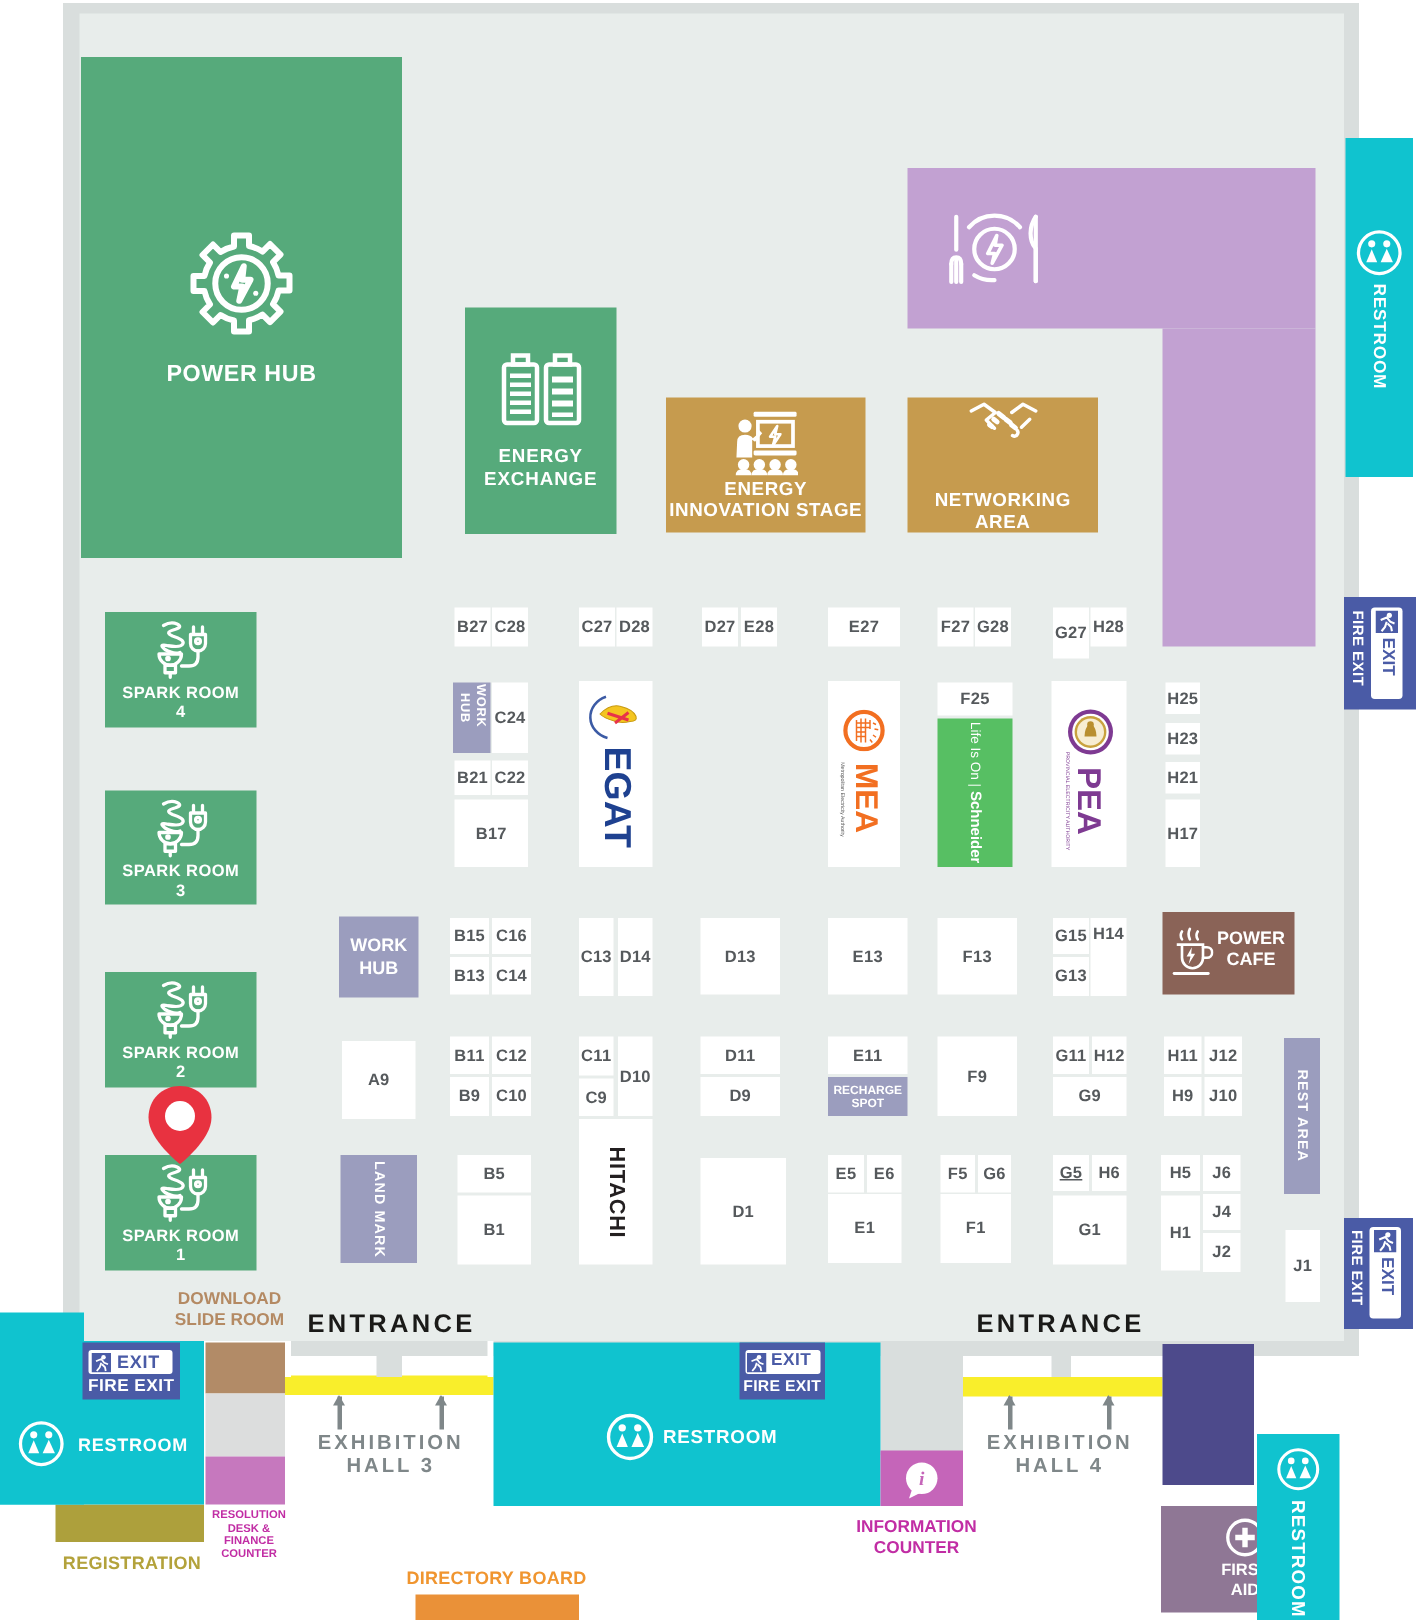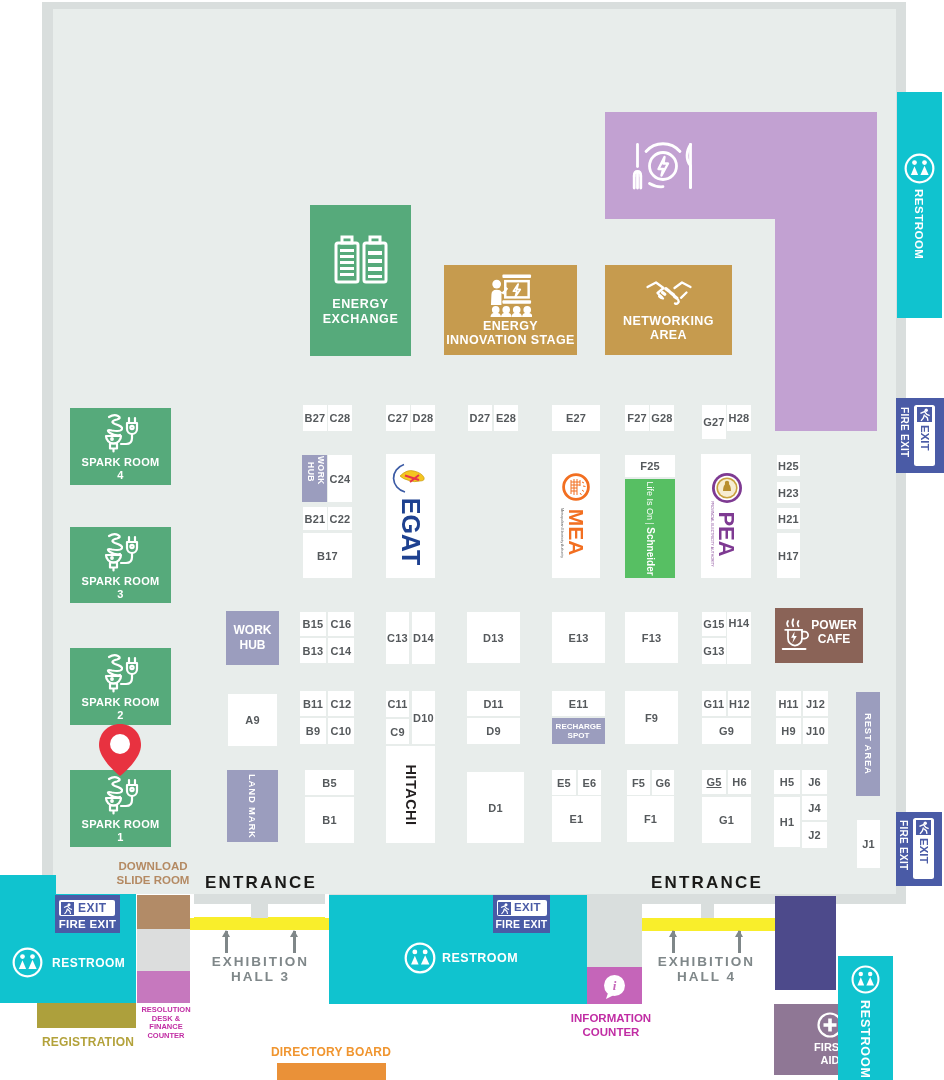--- a/index.html
+++ b/index.html
@@ -19,20 +19,32 @@
 .arrow{width:2.5px;height:22px;background:#7f8789;}
 .arrow:before{content:'';position:absolute;left:-3px;top:-1px;border:4px solid transparent;border-bottom:7px solid #7f8789;border-top:none;}
 </style>
 </head>
 <body>
 <div id="map">
 
   <div class="abs" style="left:42px;top:2px;width:864px;height:902px;background:#d9dedd;"></div>
   <div class="abs" style="left:53px;top:9px;width:843px;height:885px;background:#e8edeb;"></div>
 
+  <div class="blk g" style="left:54px;top:38px;width:214px;height:334px;">
+    <svg width="76" height="76" viewBox="0 0 76 76" style="margin-bottom:14px">
+      <g fill="none" stroke="#fff" stroke-width="4" stroke-linejoin="round">
+        <path d="M33 6 h10 v7 a26 26 0 0 1 9 3.7 l5 -5 7 7 -5 5 a26 26 0 0 1 3.7 9 H70 v10 h-7.3 a26 26 0 0 1 -3.7 9 l5 5 -7 7 -5 -5 a26 26 0 0 1 -9 3.7 V70 H33 v-7.3 a26 26 0 0 1 -9 -3.7 l-5 5 -7 -7 5 -5 a26 26 0 0 1 -3.7 -9 H6 v-10 h7.3 a26 26 0 0 1 3.7 -9 l-5 -5 7 -7 5 5 a26 26 0 0 1 9 -3.7 z"></path>
+        <circle cx="38" cy="38" r="17.5"></circle>
+        <path d="M39.5 26.5 L33 40 h5.5 L36.5 49.5 L44 35.5 h-5.5 z"></path>
+      </g>
+      <circle cx="28" cy="33" r="1.7" fill="#fff"></circle>
+      <circle cx="47.5" cy="44.5" r="1.7" fill="#fff"></circle>
+    </svg>
+    <div style="font-size:15.5px;font-weight:700;letter-spacing:.4px;">POWER HUB</div>
+  </div>
 
   <div class="blk g" style="left:310px;top:205px;width:101px;height:151px;">
     <svg width="56" height="50" viewBox="0 0 56 50" style="margin-bottom:12px">
       <g fill="none" stroke="#fff" stroke-width="3">
         <rect x="3" y="8" width="22" height="39" rx="2"></rect>
         <rect x="9" y="2" width="10" height="6"></rect>
         <rect x="31" y="8" width="22" height="39" rx="2"></rect>
         <rect x="37" y="2" width="10" height="6"></rect>
       </g>
       <g fill="#fff">
@@ -67,21 +79,21 @@
           <circle cx="39" cy="38.5" r="4"></circle>
         <path d="M0.5 46 q0 -4.5 5.5 -4.5 t5.5 4.5 z"></path>
           <path d="M11.5 46 q0 -4.5 5.5 -4.5 t5.5 4.5 z"></path>
         <path d="M22.5 46 q0 -4.5 5.5 -4.5 t5.5 4.5 z"></path>
           <path d="M33.5 46 q0 -4.5 5.5 -4.5 t5.5 4.5 z"></path>
       </g>
     </svg>
     <div style="font-size:12.5px;font-weight:700;letter-spacing:.4px;line-height:14.5px;">ENERGY<br>INNOVATION STAGE</div>
   </div>
 
-  <div class="blk gold" style="left:605px;top:265px;width:127px;height:90px;">
+  <div class="blk gold" style="left:605px;top:265px;width:127px;height:90px;justify-content:space-between;">
     <svg width="48" height="32" viewBox="0 0 48 32" style="margin-bottom:4px">
       <g fill="none" stroke="#fff" stroke-width="2.3" stroke-linejoin="round" stroke-linecap="round">
         <path d="M2.5 9 L11 4.5 L18.5 10"></path>
         <path d="M45.5 9 L37 4.5 L29.5 10"></path>
         <path d="M18 10.5 L12.5 15 L18 20.5"></path>
         <path d="M41.5 14.5 L36 19.8"></path>
         <path d="M33.2 22 a2.4 2.4 0 0 1 -3.2 3.4"></path>
       </g>
       <g fill="#fff">
         <rect x="19.5" y="8" width="7.6" height="3.3" rx="1.65" transform="rotate(38 19.5 9.6)"></rect>

